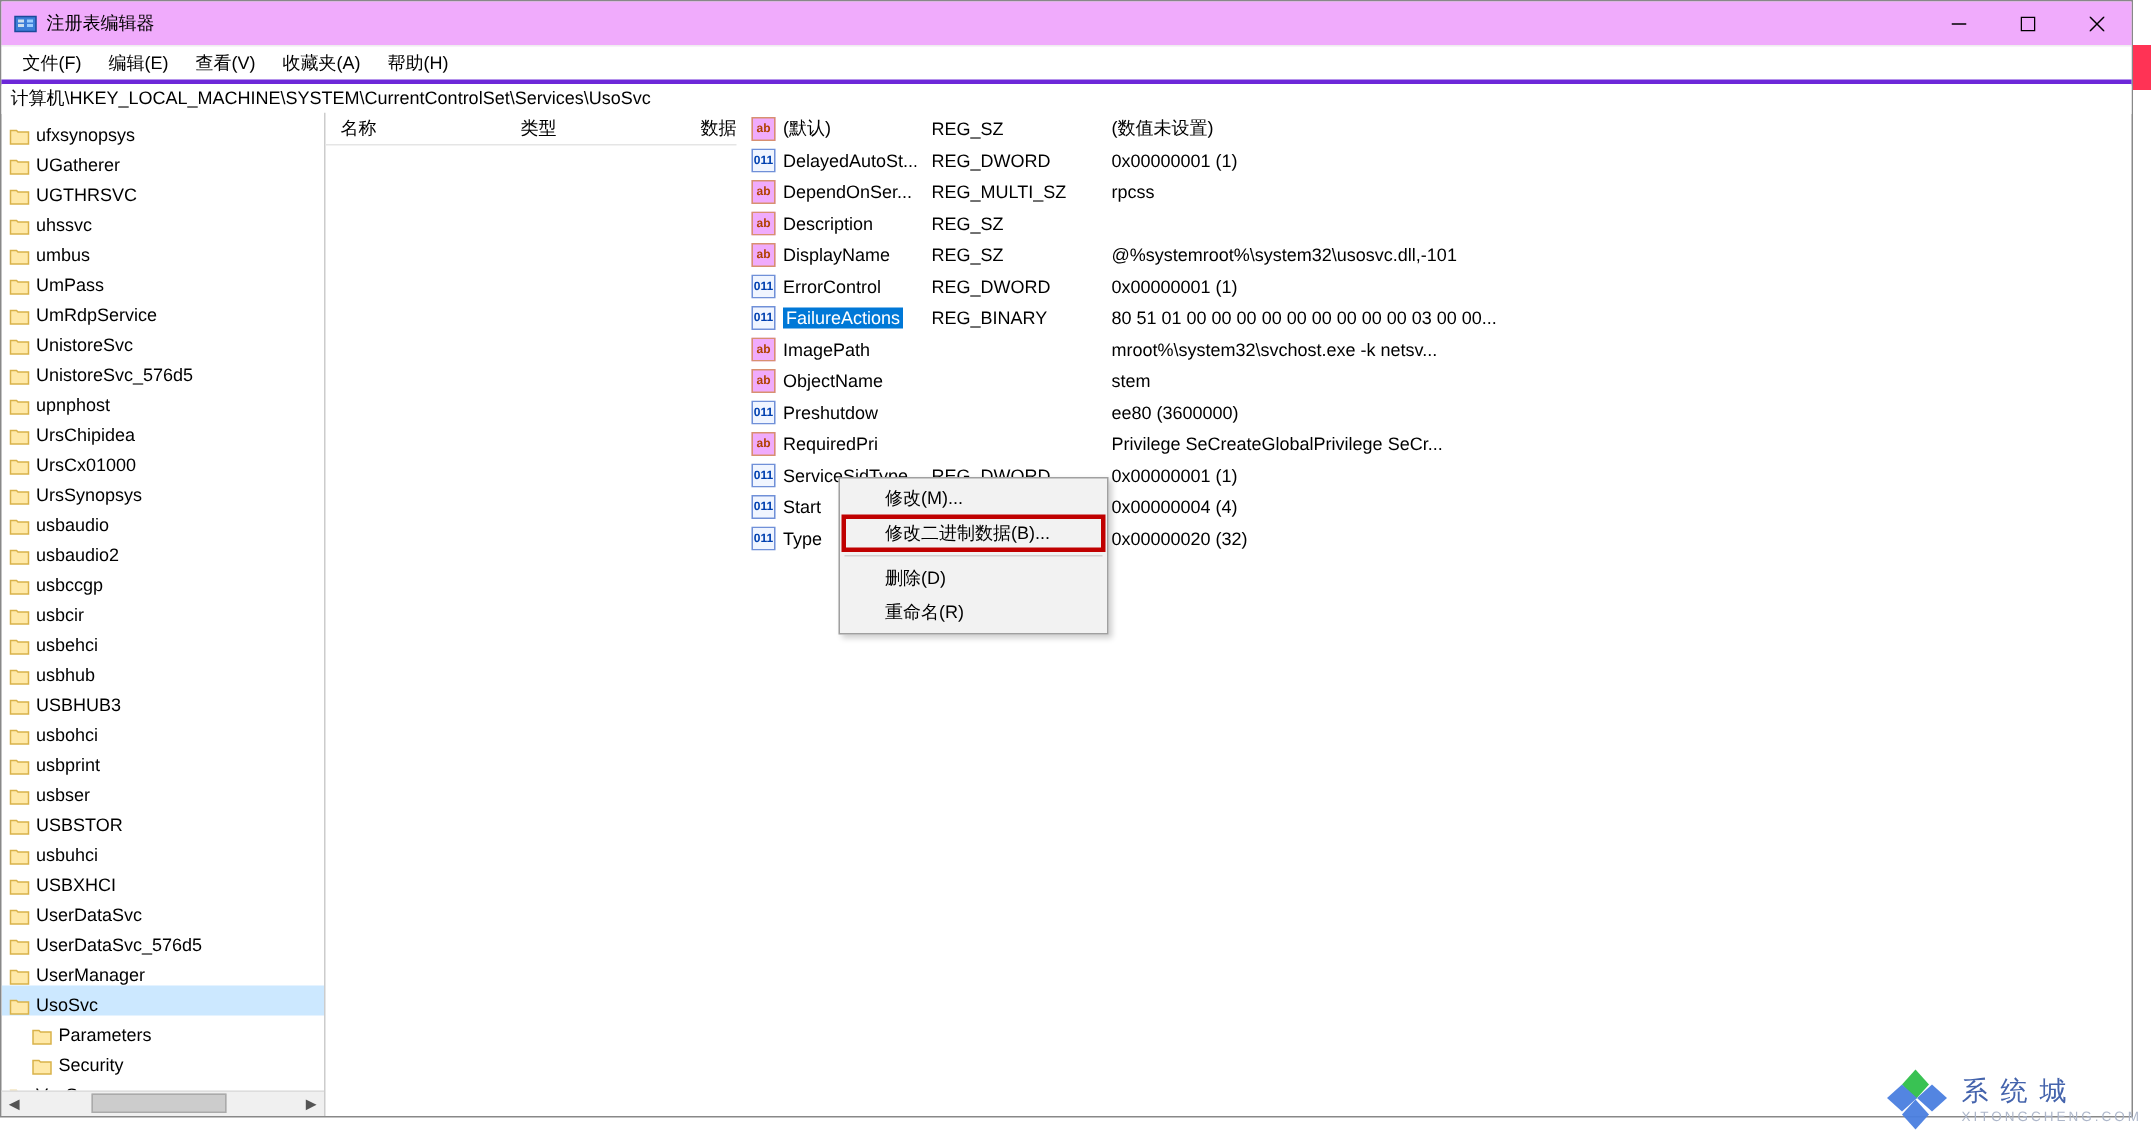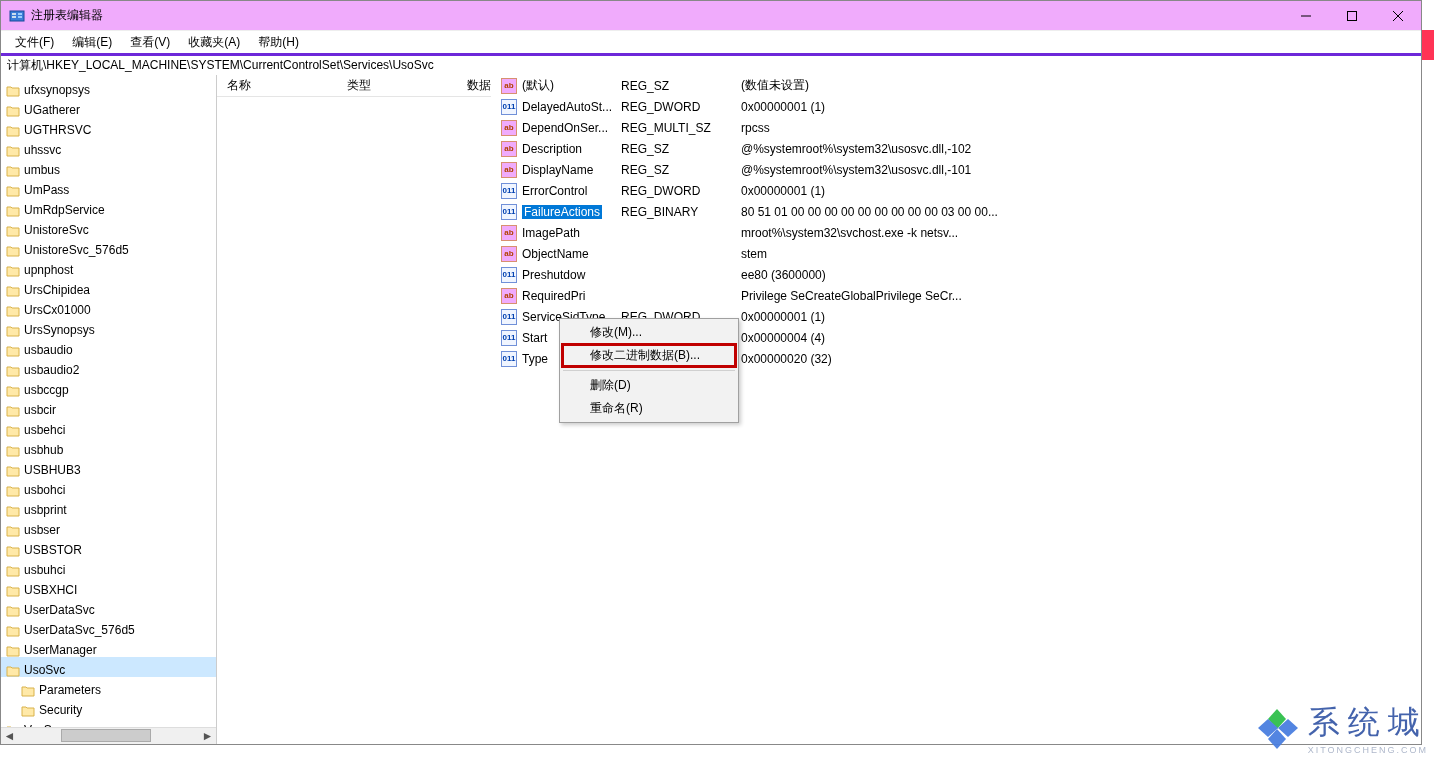--- a/index.html
+++ b/index.html
@@ -41,21 +41,21 @@
 .val-icon { width: 16px; height: 16px; margin-right: 5px; flex-shrink: 0; display:inline-flex; align-items:center; justify-content:center; font-size:8px; font-weight:bold; border:1px solid; }
 .val-icon.string { background: #f0abfc; border-color: #d89070; color: #b04000; }
 .val-icon.binary { background: #f0f5ff; border-color: #7090d8; color: #0040b0; }
 .context-menu { position: absolute; left: 342px; top: 243px; width: 180px; background: #f2f2f2; border: 1px solid #a0a0a0; box-shadow: 2px 2px 4px rgba(0,0,0,0.2); z-index: 10; padding: 2px; }
 .context-menu .ctx-item { height: 23px; display: flex; align-items: center; padding-left: 28px; }
 .context-menu .ctx-item.highlighted { outline: 3px solid #c00000; outline-offset: -2px; }
 .context-menu .ctx-sep { height: 1px; background: #d0d0d0; margin: 3px 1px; }
 .watermark { position: absolute; right: 6px; bottom: 6px; display: flex; align-items: center; gap: 8px; opacity: 0.95; pointer-events:none;}
 .watermark .logo { width: 46px; height: 46px; }
 .watermark .wm-text { display:flex; flex-direction:column; align-items:flex-start;}
-.watermark .t1 { font-size: 32px; letter-spacing: 8px; color: #3a5ba8; font-weight: 500;}
+.watermark .t1 { font-size: 18px; letter-spacing: 8px; color: #3a5ba8; font-weight: 500;}
 .watermark .t2 { font-size: 9px; letter-spacing: 2px; color: #aab4c8; }
 .rightbar { position:absolute; right:0; top:30px; width:12px; height:30px; background:#f35; }
 </style>
 </head>
 <body>
 
 <div class="window">
 
   <div class="titlebar">
     <span class="app-icon">
@@ -339,21 +339,20 @@
             </div>
             <div class="cell cell-type">REG_MULTI_SZ</div>
             <div class="cell cell-data">rpcss</div>
           </div>
           <div class="list-row">
             <div class="cell cell-name">
               <span class="val-icon string">ab</span>
               <span class="name-text">Description</span>
             </div>
             <div class="cell cell-type">REG_SZ</div>
-            <div class="cell cell-data">@%systemroot%\system32\usosvc.dll,-102</div>
           </div>
           <div class="list-row">
             <div class="cell cell-name">
               <span class="val-icon string">ab</span>
               <span class="name-text">DisplayName</span>
             </div>
             <div class="cell cell-type">REG_SZ</div>
             <div class="cell cell-data">@%systemroot%\system32\usosvc.dll,-101</div>
           </div>
           <div class="list-row">

